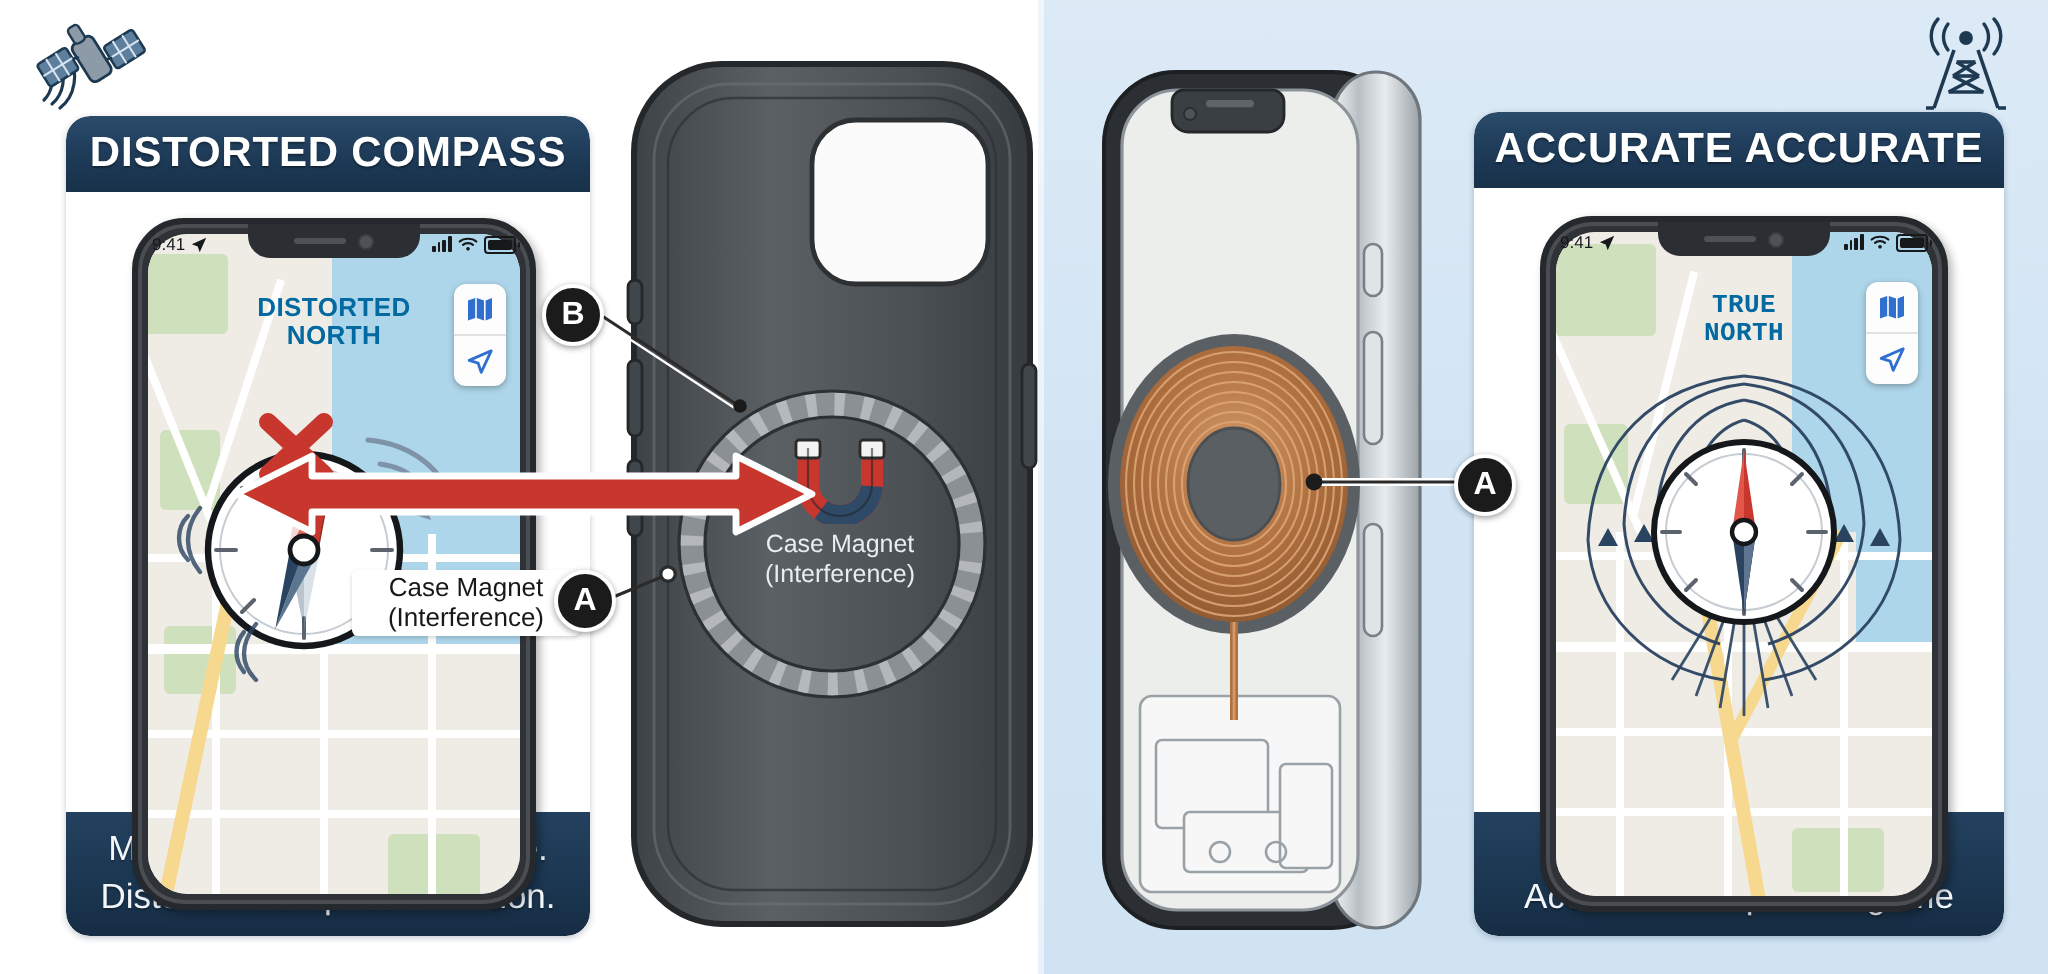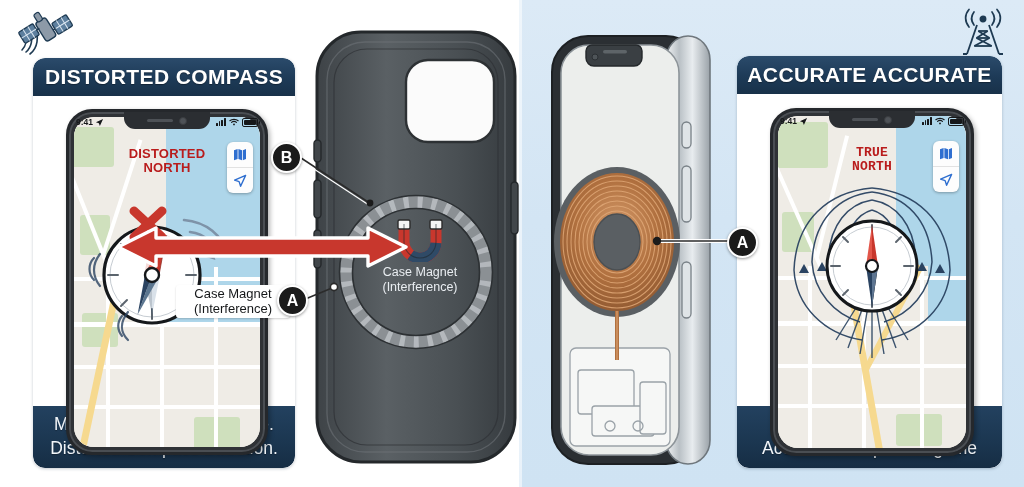--- a/index.html
+++ b/index.html
@@ -44,35 +44,35 @@
      box-shadow:inset 0 0 0 2px #4a4e53, 2px 2px 5px rgba(0,0,0,.3);
      overflow:hidden;}
   .phone-inner{position:absolute;left:5px;right:5px;top:5px;bottom:5px;border-radius:20px;overflow:hidden;background:#e9e5de;}
   .notch{position:absolute;left:50%;transform:translateX(-50%);top:0;
      width:86px;height:17px;background:#2b2e32;border-radius:0 0 11px 11px;z-index:6;
      display:flex;align-items:center;justify-content:center;gap:6px;}
   .notch .spk{width:26px;height:3.5px;background:#4e5257;border-radius:2px;}
   .notch .cam{width:6px;height:6px;border-radius:50%;background:#4e5257;border:1px solid #3a3d41;}
   .statusbar{position:absolute;top:2px;left:0;right:0;height:16px;z-index:7;
      display:flex;align-items:center;justify-content:space-between;padding:0 7px;box-sizing:border-box;}
-  .st-time{font-size:8.5px;font-weight:bold;color:#16181a;display:flex;align-items:center;gap:2px;}
+  .st-time{font-size:8.5px;font-weight:normal;color:#16181a;display:flex;align-items:center;gap:2px;}
   .st-right{display:flex;align-items:center;gap:3px;}
   .bars{display:flex;align-items:flex-end;gap:1px;height:8px;}
   .bars i{display:block;width:1.8px;background:#16181a;border-radius:.5px;}
   .batt{width:14px;height:7px;border:1.2px solid #16181a;border-radius:2px;position:relative;}
   .batt::after{content:"";position:absolute;left:1px;top:1px;bottom:1px;right:1px;background:#16181a;border-radius:1px;}
   .batt::before{content:"";position:absolute;right:-3px;top:2px;width:1.5px;height:3px;background:#16181a;border-radius:0 1px 1px 0;}
 
   
   .map{position:absolute;inset:0;background:#efece6;}
   .water{position:absolute;background:#aed6ea;}
   .park{position:absolute;background:#cfe0bd;border-radius:3px;}
   .road{position:absolute;background:#ffffff;}
   .road.major{background:#f6d98f;}
-  .maplabel{position:absolute;z-index:5;text-align:center;font-weight:bold;color:#b91c1c;
+  .maplabel{position:absolute;z-index:5;text-align:center;font-weight:bold;color:#0369a1;
      line-height:1.08;font-size:13px;letter-spacing:.2px;}
   .mapbtns{position:absolute;right:7px;top:25px;width:26px;border-radius:6px;background:#fdfdfd;
      box-shadow:0 1px 3px rgba(0,0,0,.3);z-index:6;overflow:hidden;}
   .mapbtns div{height:25px;display:flex;align-items:center;justify-content:center;}
   .mapbtns div+div{border-top:1px solid #e2e2e2;}
 
   
   .compass{position:absolute;z-index:8;}
 
   

